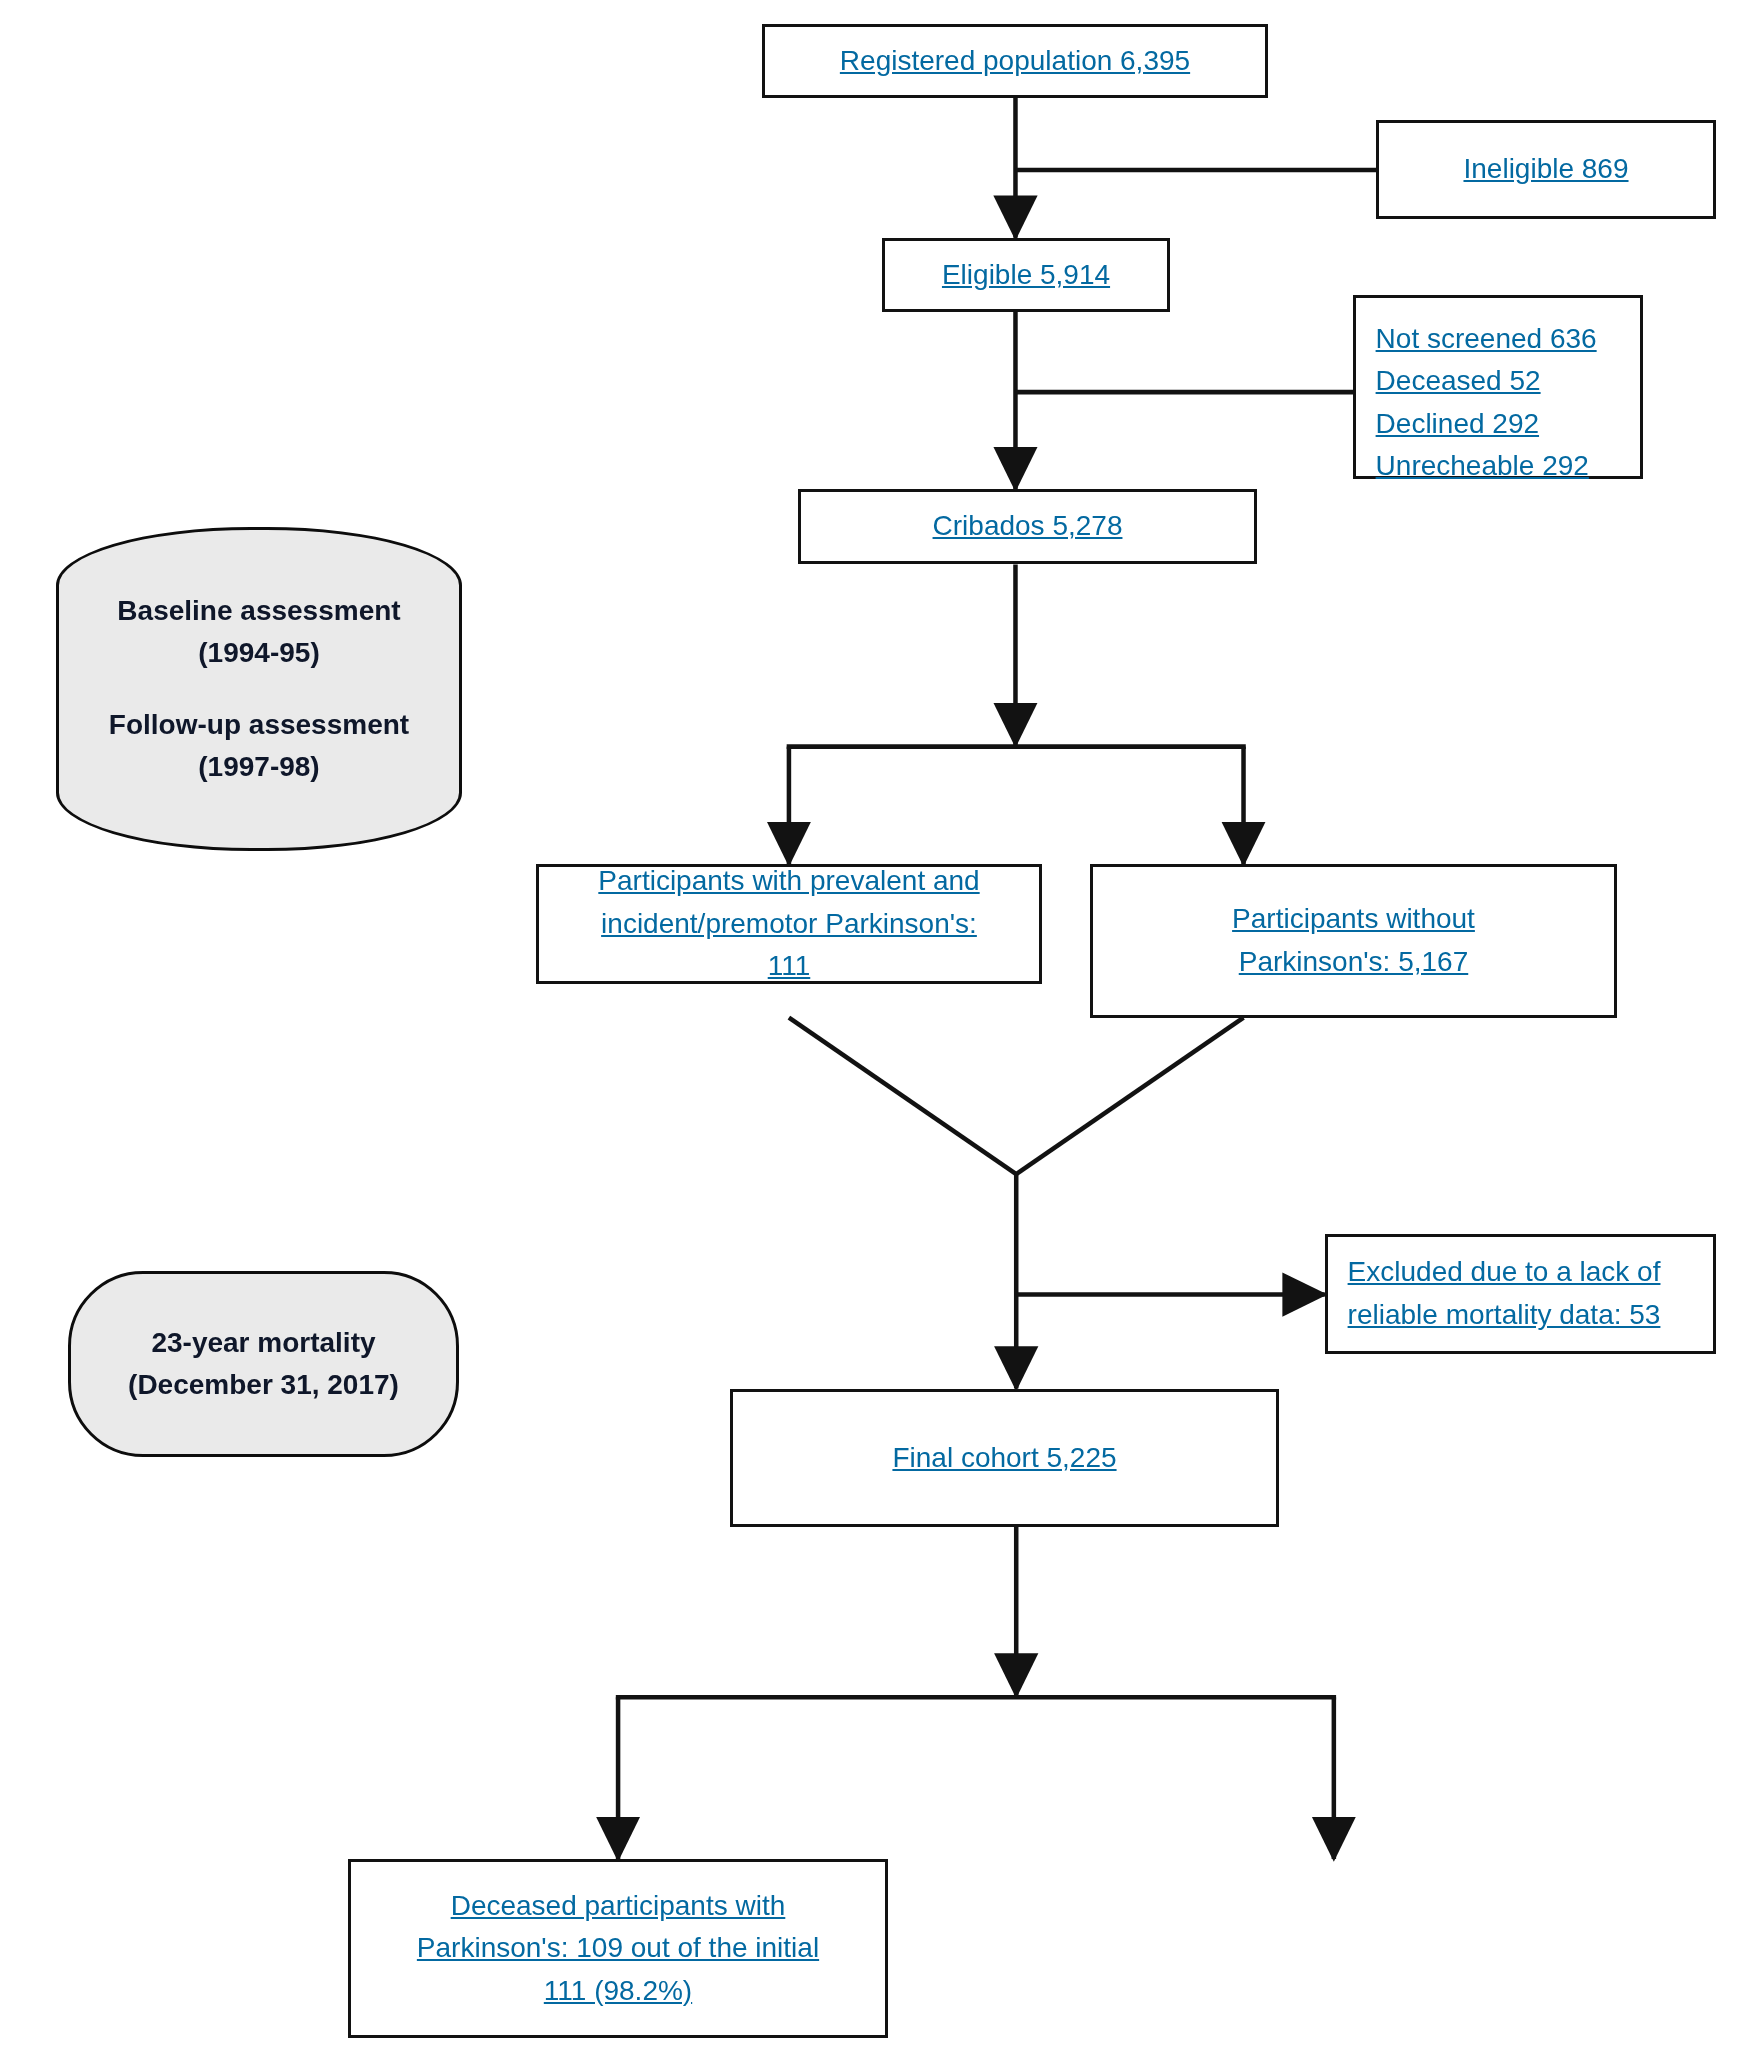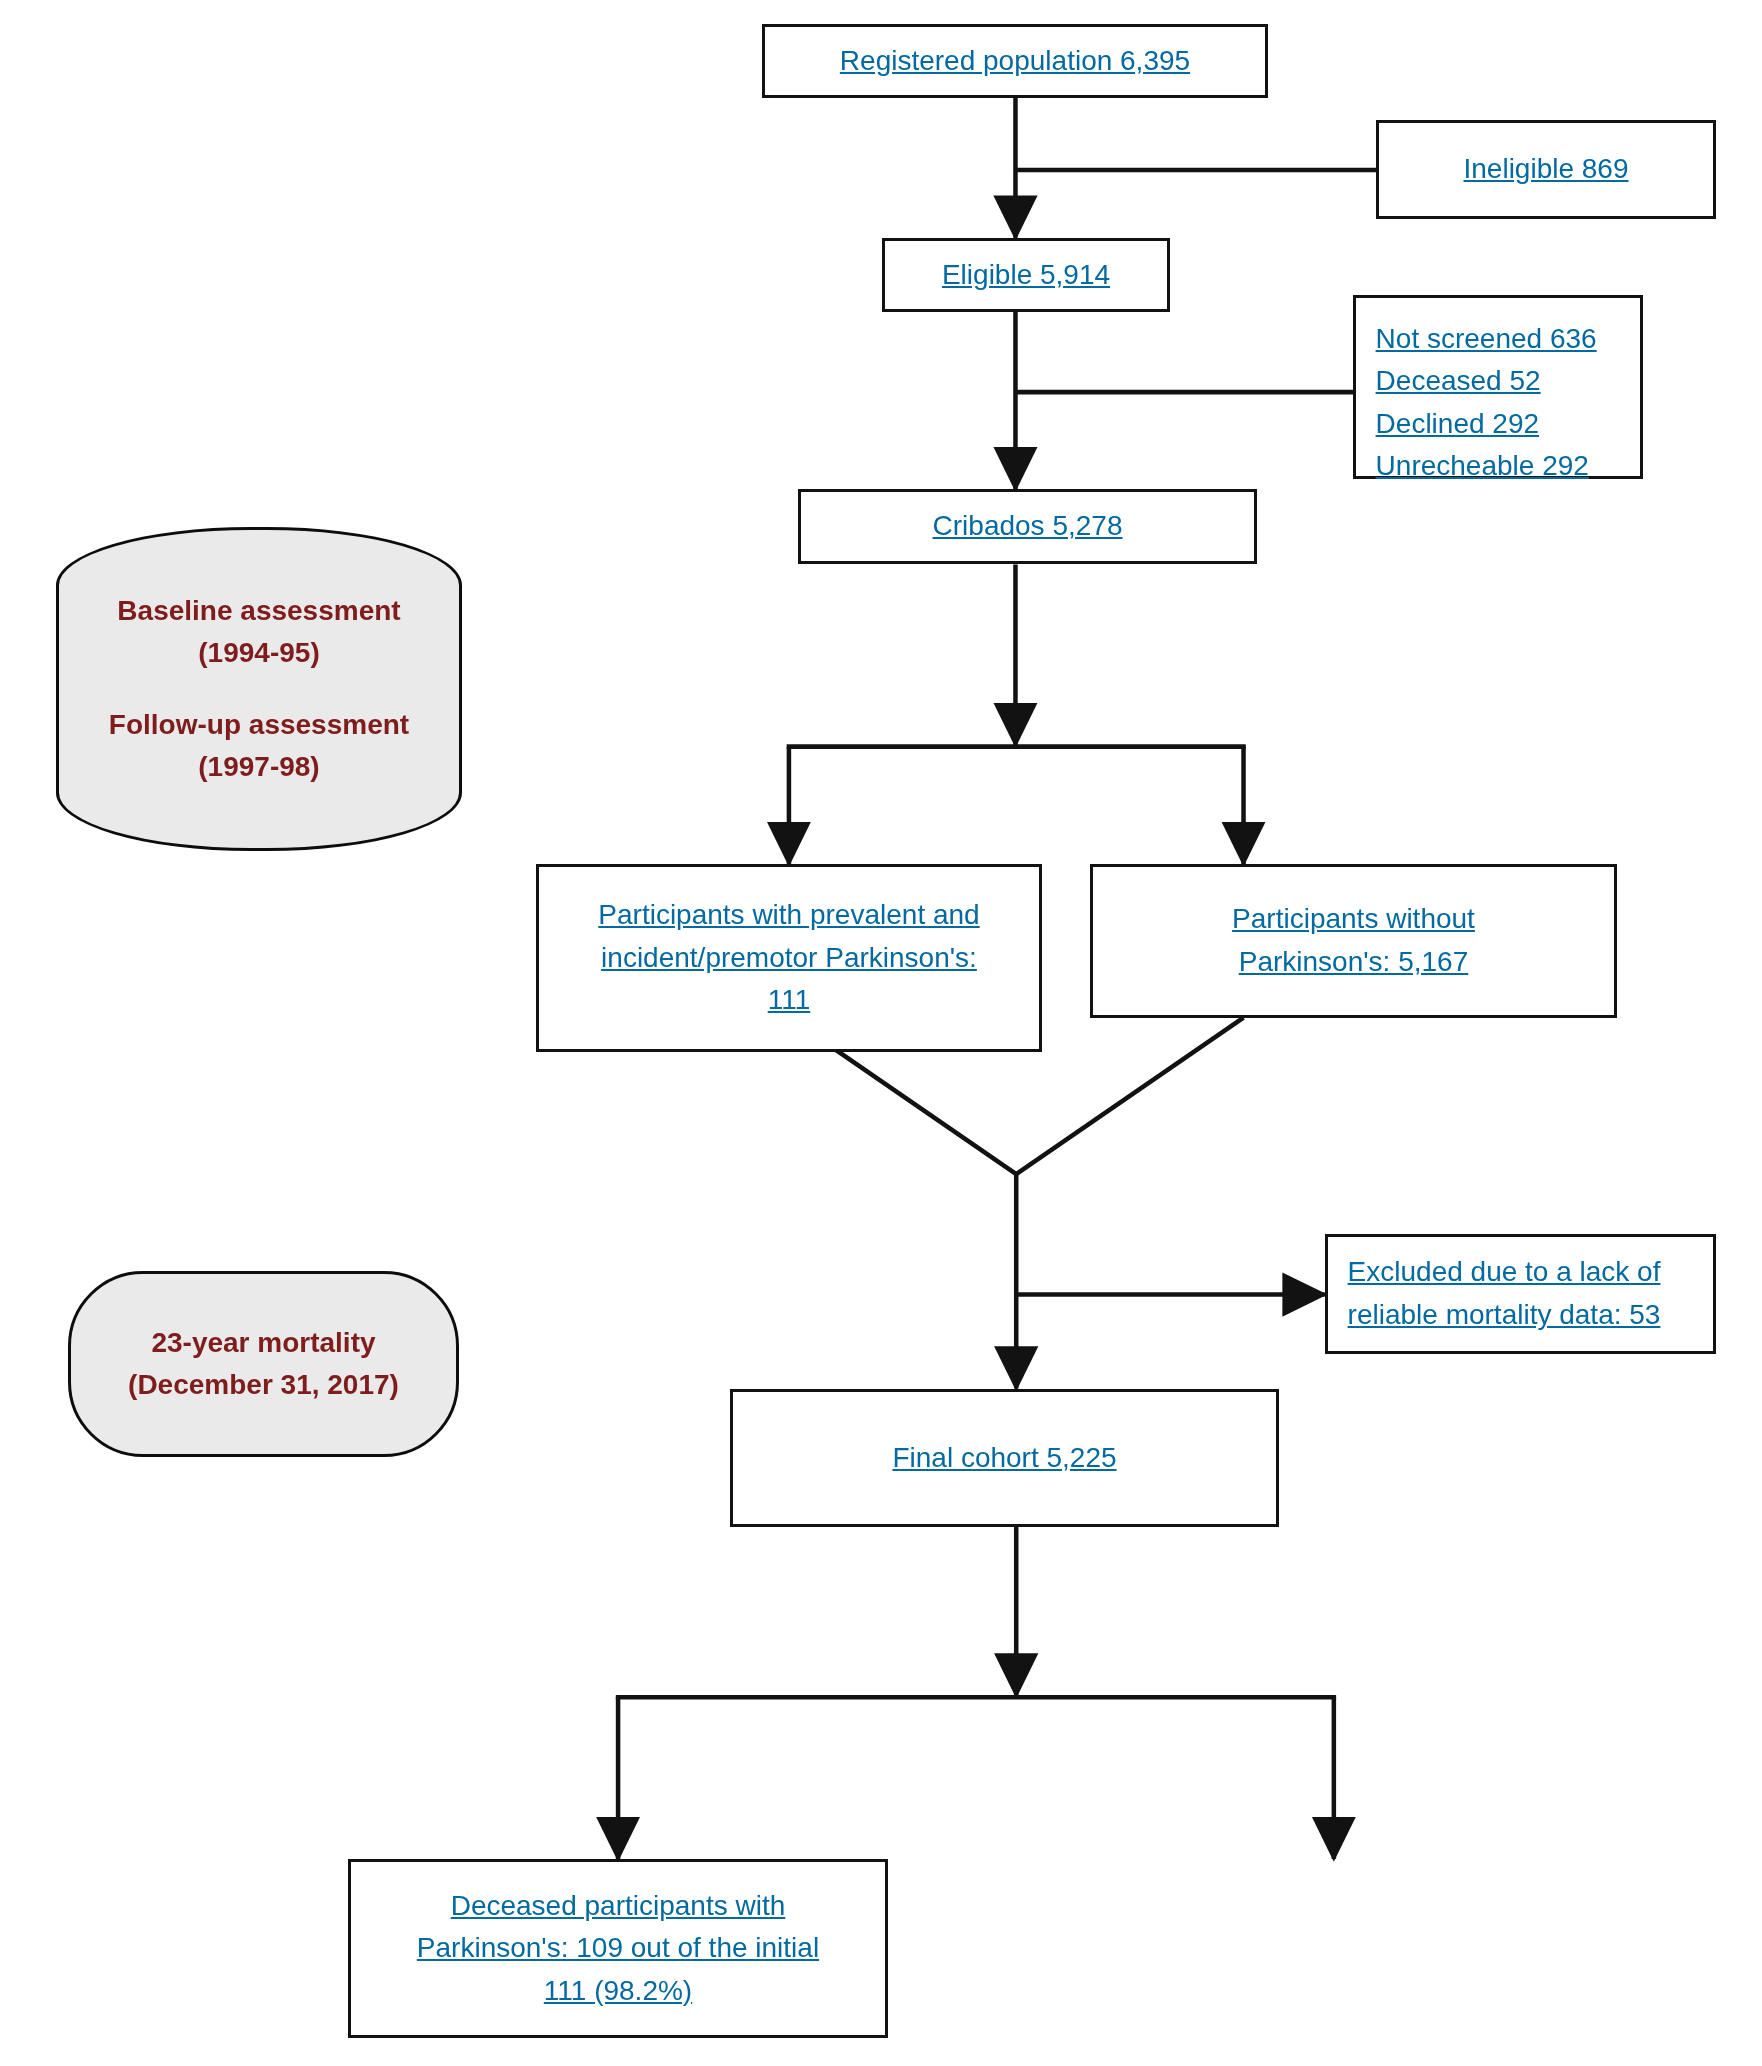--- a/index.html
+++ b/index.html
@@ -57,21 +57,21 @@
     background: #eaeaea;
     border: 3px solid #0d0d0d;
     display: flex;
     flex-direction: column;
     align-items: center;
     justify-content: center;
     text-align: center;
     font-weight: bold;
     font-size: 28px;
     line-height: 1.5;
-    color: #7f1d1d;
+    color: #0f172a;
     white-space: pre-line;
   }
   .phase.barrel {
     border-radius: 48% 48% 48% 48% / 18% 18% 18% 18%;
   }
   .phase.stadium {
     border-radius: 75px / 75px;
   }
   .phase .pline + .pline {
     margin-top: 30px;
@@ -135,21 +135,21 @@
 
   <div class="node" style="left:882px; top:238px; width:288px; height:74px;">Eligible 5,914</div>
 
   <div class="node left-align topish" style="left:1353px; top:295px; width:290px; height:184px;">Not screened 636
 Deceased 52
 Declined 292
 Unrecheable 292</div>
 
   <div class="node" style="left:798px; top:489px; width:459px; height:75px;">Cribados 5,278</div>
 
-  <div class="node" style="left:536px; top:864px; width:506px; height:188px;">Participants with prevalent and
+  <div class="node" style="left:536px; top:864px; width:506px; height:120px;">Participants with prevalent and
 incident/premotor Parkinson's:
 111</div>
 
   <div class="node" style="left:1090px; top:864px; width:527px; height:154px;">Participants without
 Parkinson's: 5,167</div>
 
   <div class="node left-align" style="left:1325px; top:1234px; width:391px; height:120px;">Excluded due to a lack of
 reliable mortality data: 53</div>
 
   <div class="node" style="left:730px; top:1389px; width:549px; height:138px;">Final cohort 5,225</div>

